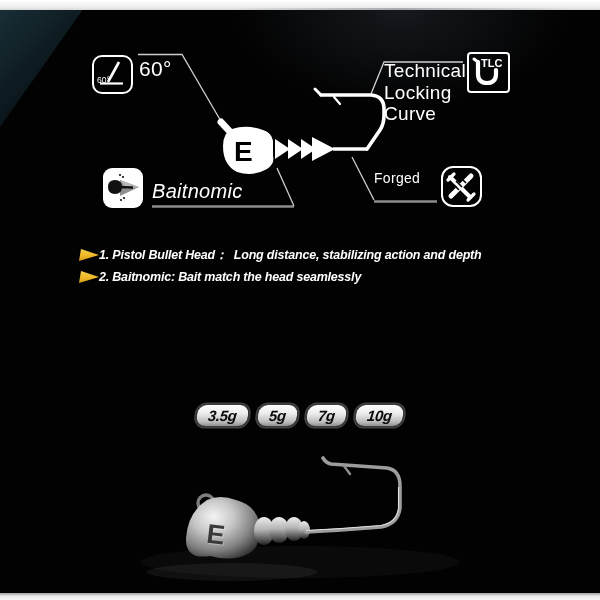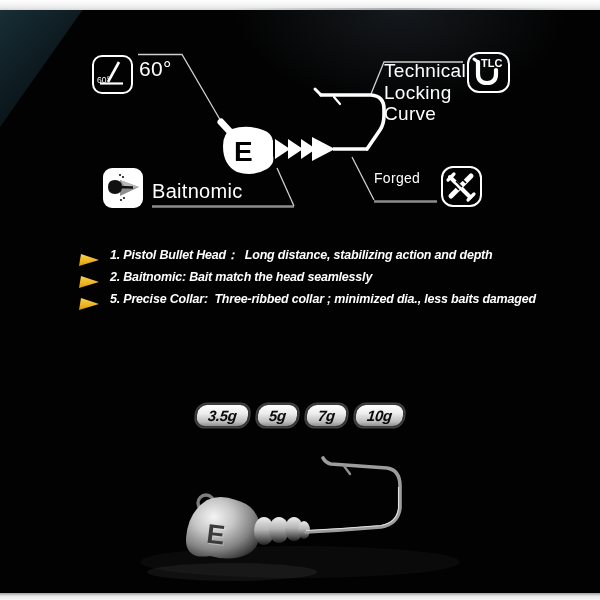--- a/index.html
+++ b/index.html
@@ -17,34 +17,34 @@
     clip-path:polygon(0 0,55% 0,0 90%);
     background:linear-gradient(135deg,rgba(62,118,138,.38) 0%,rgba(30,70,88,.25) 45%,rgba(0,0,0,0) 85%);}
   .glow{position:absolute;left:230px;top:8px;width:340px;height:100px;
     background:radial-gradient(ellipse at 50% 0%,rgba(58,68,80,.35),rgba(0,0,0,0) 70%);}
   svg.lineart{position:absolute;left:0;top:0;width:600px;height:600px;}
 
   
   .dlabel{position:absolute;color:#fff;font-weight:400;letter-spacing:.3px;}
   .lbl-angle{left:139px;top:57px;font-size:21px;}
   .lbl-tlc{left:384px;top:60px;font-size:19px;line-height:21.5px;white-space:pre-line;}
-  .lbl-bait{left:152px;top:180px;font-size:20px;}
+  .lbl-bait{left:152px;top:180px;font-size:20px;font-style:italic;}
   .lbl-forged{left:374px;top:170px;font-size:14px;}
 
   .icon-box{position:absolute;border:2.5px solid #fff;border-radius:10px;background:transparent;}
   .icon-angle{left:92px;top:55px;width:41px;height:39px;}
   .icon-angle .mini{position:absolute;left:3px;bottom:7px;color:#fff;font-size:8.5px;letter-spacing:0;}
-  .icon-tlc{left:467px;top:52px;width:43px;height:41px;border-radius:12px;}
+  .icon-tlc{left:467px;top:52px;width:43px;height:41px;border-radius:4px;}
   .icon-bait{left:103px;top:168px;width:40px;height:40px;background:#fff;border:none;border-radius:9px;}
   .icon-forged{left:441px;top:166px;width:41px;height:41px;border-radius:12px;}
   .icon-box svg{position:absolute;left:0;top:0;}
 
   
   .features{position:absolute;left:79px;top:244px;width:465px;}
-  .feature-row{display:flex;align-items:flex-end;gap:11px;}
+  .feature-row{display:flex;align-items:flex-start;}
   .bullet{flex:0 0 auto;width:20px;height:12px;margin-top:5px;
     clip-path:polygon(10% 0,100% 50%,0 100%);
     background:linear-gradient(180deg,#f8d04c 0%,#eeb627 55%,#d79c14 100%);}
   .feature-text{color:#fff;font-size:12.5px;line-height:22px;font-style:italic;
     font-weight:700;letter-spacing:-.2px;white-space:pre-wrap;}
 
   
   .weights{position:absolute;left:196px;top:404px;display:flex;gap:8px;}
   .tag{height:23px;padding:0 11px;border-radius:10px;transform:skewX(-6deg);
     background:linear-gradient(180deg,#ffffff 0%,#ededed 40%,#bdbdbd 80%,#8f8f8f 100%);
@@ -169,24 +169,20 @@
 
   <div class="features">
     <div class="feature-row">
       <span class="bullet"></span>
       <span class="feature-text">1. Pistol Bullet Head：  Long distance, stabilizing action and depth</span>
     </div>
     <div class="feature-row">
       <span class="bullet"></span>
       <span class="feature-text">2. Baitnomic: Bait match the head seamlessly</span>
     </div>
-    <div class="feature-row">
-      <span class="bullet"></span>
-      <span class="feature-text">5. Precise Collar:  Three-ribbed collar ; minimized dia., less baits damaged</span>
-    </div>
   </div>
 
   <div class="weights">
     <div class="tag">
       <span>3.5g</span>
     </div>
     <div class="tag">
       <span>5g</span>
     </div>
     <div class="tag">

